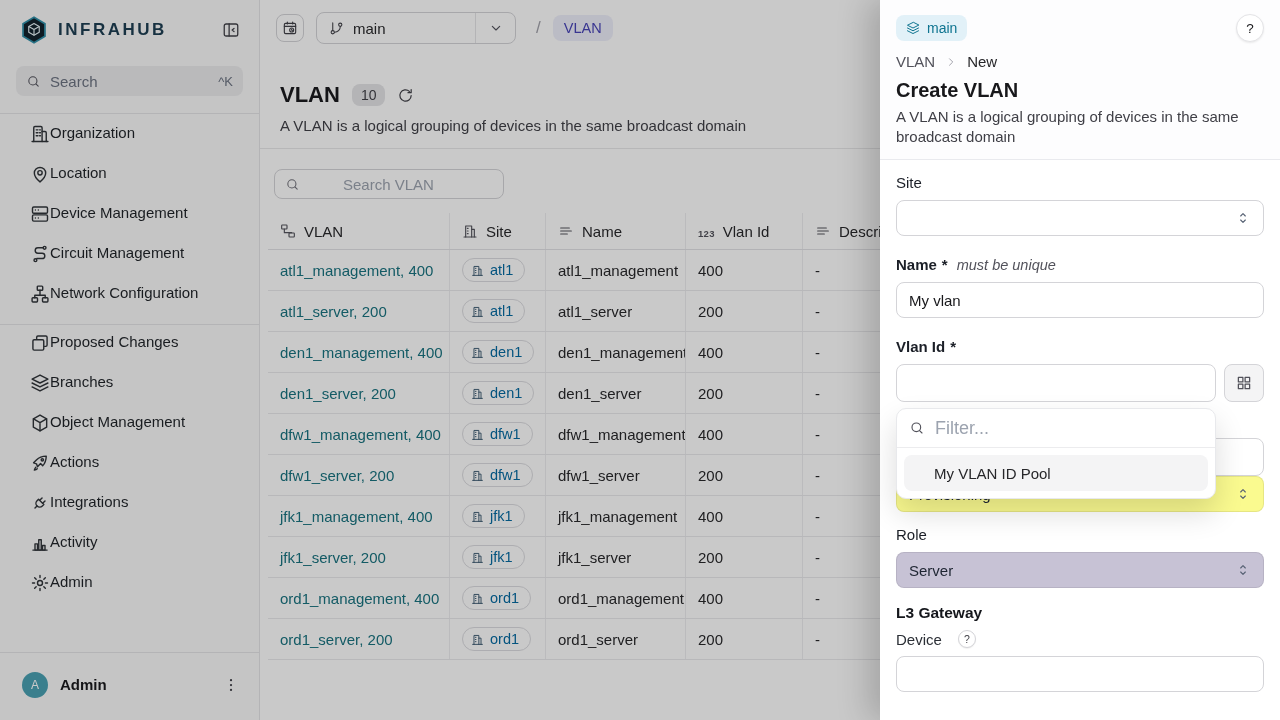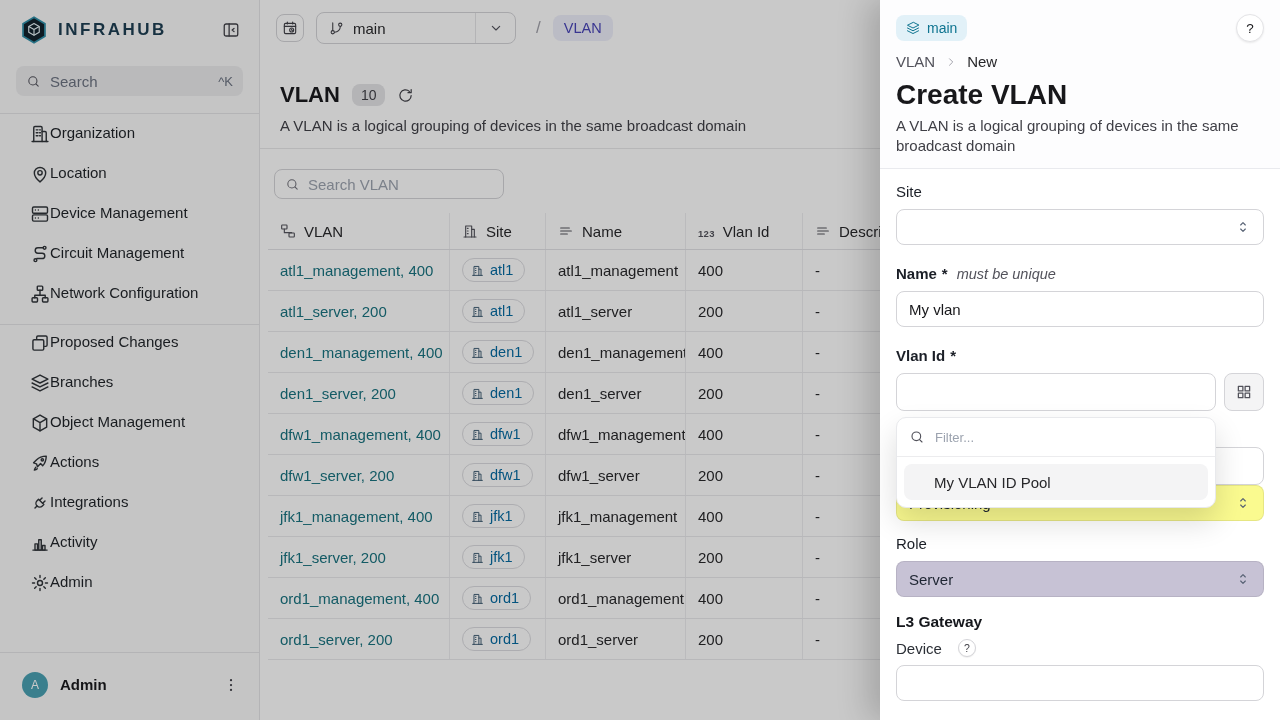--- a/index.html
+++ b/index.html
@@ -47,21 +47,21 @@
   .page-head { padding:26px 20px 14px; border-bottom:1px solid #e8e8ea; }
   .title-row { display:flex; align-items:center; gap:12px; }
   .page-title { font-size:22px; font-weight:700; color:#18181b; }
   .count-badge { background:#e4e4e7; border-radius:8px; font-size:14px; font-weight:500; color:#3f3f46; padding:3px 9px; }
   .refresh-btn { background:none; border:none; color:#3f3f46; cursor:pointer; display:flex; }
   .refresh-btn svg { width:17px; height:17px; }
   .page-desc { margin-top:9px; font-size:15px; color:#3f3f46; }
   .toolbar { padding:20px 0 0 14px; }
   .search-field { display:inline-flex; align-items:center; gap:8px; width:230px; height:30px; border:1px solid #d4d4d8; border-radius:8px; padding:0 10px; background:#fff; }
   .search-field svg { width:15px; height:15px; color:#71717a; flex:none; }
-  .search-field input { border:none; outline:none; font-size:15px; width:100%; font-family:inherit; background:transparent; color:#c2410c; }
+  .search-field input { border:none; outline:none; font-size:15px; width:100%; font-family:inherit; background:transparent; color:#c2410c;margin-left:35px; }
   .search-field input::placeholder { color:#9ca3af; }
 
   .table { margin:14px 0 0 8px; width:760px; }
   .thead, .tr { display:grid; grid-template-columns:182px 96px 140px 117px 225px; }
   .thead { border-bottom:1px solid #e2e2e6; }
   .th { height:36px; display:flex; align-items:center; gap:8px; padding:0 12px; font-size:15px; font-weight:500; color:#27272a; cursor:pointer; }
   .th:not(:last-child), .td:not(:last-child) { border-right:1px solid #ededf0; }
   .th-icon { color:#52525b; }
   .th-icon svg { width:16px; height:16px; }
   .i123 { font-size:9.5px; font-weight:700; letter-spacing:.3px; color:#52525b; }
@@ -80,42 +80,42 @@
            box-shadow:-12px 0 30px rgba(0,0,0,.18); display:flex; flex-direction:column; overflow:hidden; }
   .panel-head { padding:14px 16px 12px; border-bottom:1px solid #e9eaee; background:#fdfdfe; }
   .badge-row { display:flex; align-items:center; justify-content:space-between; }
   .main-badge { display:inline-flex; align-items:center; gap:7px; background:#e2f1f8; color:#0e7490; font-size:14px; font-weight:500; padding:5px 10px; border-radius:8px; }
   .main-badge svg { width:14px; height:14px; }
   .help-btn { width:28px; height:28px; border-radius:50%; border:1px solid #e4e4e7; background:#fff; box-shadow:0 1px 2px rgba(0,0,0,.08); font-size:13.5px; color:#18181b; cursor:pointer; display:flex; align-items:center; justify-content:center; font-family:inherit; }
   .crumbs { margin-top:11px; display:flex; align-items:center; gap:9px; font-size:15px; }
   .crumb-a { color:#52525b; cursor:pointer; }
   .crumb-b { color:#27272a; }
   .crumbs svg { width:14px; height:14px; color:#a1a1aa; }
-  .panel-title { margin-top:9px; font-size:28px; font-weight:700; color:#18181b; }
+  .panel-title { margin-top:9px; font-size:20px; font-weight:700; color:#18181b; }
   .panel-desc { margin-top:5px; font-size:15px; color:#3f3f46; line-height:20px; max-width:362px; }
 
   .panel-form { flex:1; padding:0 16px; position:relative; }
   .f-label { display:flex; align-items:baseline; gap:5px; font-size:15px; font-weight:500; color:#1b1f27; margin:14px 0 9px; }
   .f-label.strong { font-weight:600; }
   .hint { font-style:italic; font-weight:400; font-size:14.5px; color:#52525b; margin-left:4px; }
   .f-input { width:100%; height:36px; border:1px solid #d4d4d8; border-radius:8px; background:#fff; padding:0 12px; font-size:15px; color:#18181b; font-family:inherit; outline:none; display:flex; align-items:center; }
   input.f-input { display:block; }
   .f-select { display:flex; align-items:center; justify-content:space-between; cursor:pointer; }
   .sel-chev { color:#566173; }
   .sel-chev svg { width:16px; height:16px; }
   .f-select.tinted { border:1px solid rgba(0,0,0,.08); color:#1e2532; }
   .lbl-gap { margin-top:20px; }
   .vlan-row { display:flex; gap:8px; position:relative; }
   .vlan-row .f-input { flex:1; height:38px; }
   .pool-btn { width:40px; height:38px; flex:none; border:1px solid #d4d4d8; border-radius:8px; background:#f4f4f5; display:flex; align-items:center; justify-content:center; color:#52525b; cursor:pointer; }
   .pool-btn svg { width:18px; height:18px; }
   .dd { position:absolute; top:calc(100% + 6px); left:0; width:calc(100% - 48px); background:#fff; border:1px solid #e8e9ec; border-radius:10px; box-shadow:0 14px 30px rgba(0,0,0,.14); z-index:5; }
   .dd-search { display:flex; align-items:center; gap:10px; height:38px; padding:0 12px; }
   .dd-search svg { width:16px; height:16px; color:#52525b; flex:none; }
-  .dd-search input { border:none; outline:none; font-size:13px; font-family:inherit; width:100%; color:#000000; }
+  .dd-search input { border:none; outline:none; font-size:18px; font-family:inherit; width:100%; color:#000000; }
   .dd-search input::placeholder { color:#9ca3af; }
   .dd-divider { height:1px; background:#ececee; }
   .dd-opts { padding:7px; }
   .dd-opt { height:36px; background:#f4f4f5; border-radius:8px; display:flex; align-items:center; padding-left:30px; font-size:15px; color:#27272a; cursor:pointer; }
   .ghost-gap { margin-top:36px; height:38px; }
   .l3-head { margin-top:16px; font-size:15.5px; font-weight:600; color:#15171c; }
   .device-row { margin-top:8px; display:flex; align-items:center; gap:16px; font-size:15px; color:#2b2f36; }
   .q-badge { width:18px; height:18px; border-radius:50%; border:1px solid #d4d4d8; background:#fff; box-shadow:0 1px 1px rgba(0,0,0,.06); font-size:10.5px; color:#3f3f46; display:inline-flex; align-items:center; justify-content:center; cursor:pointer; }
   .mt8 { margin-top:8px; }
 </style>

